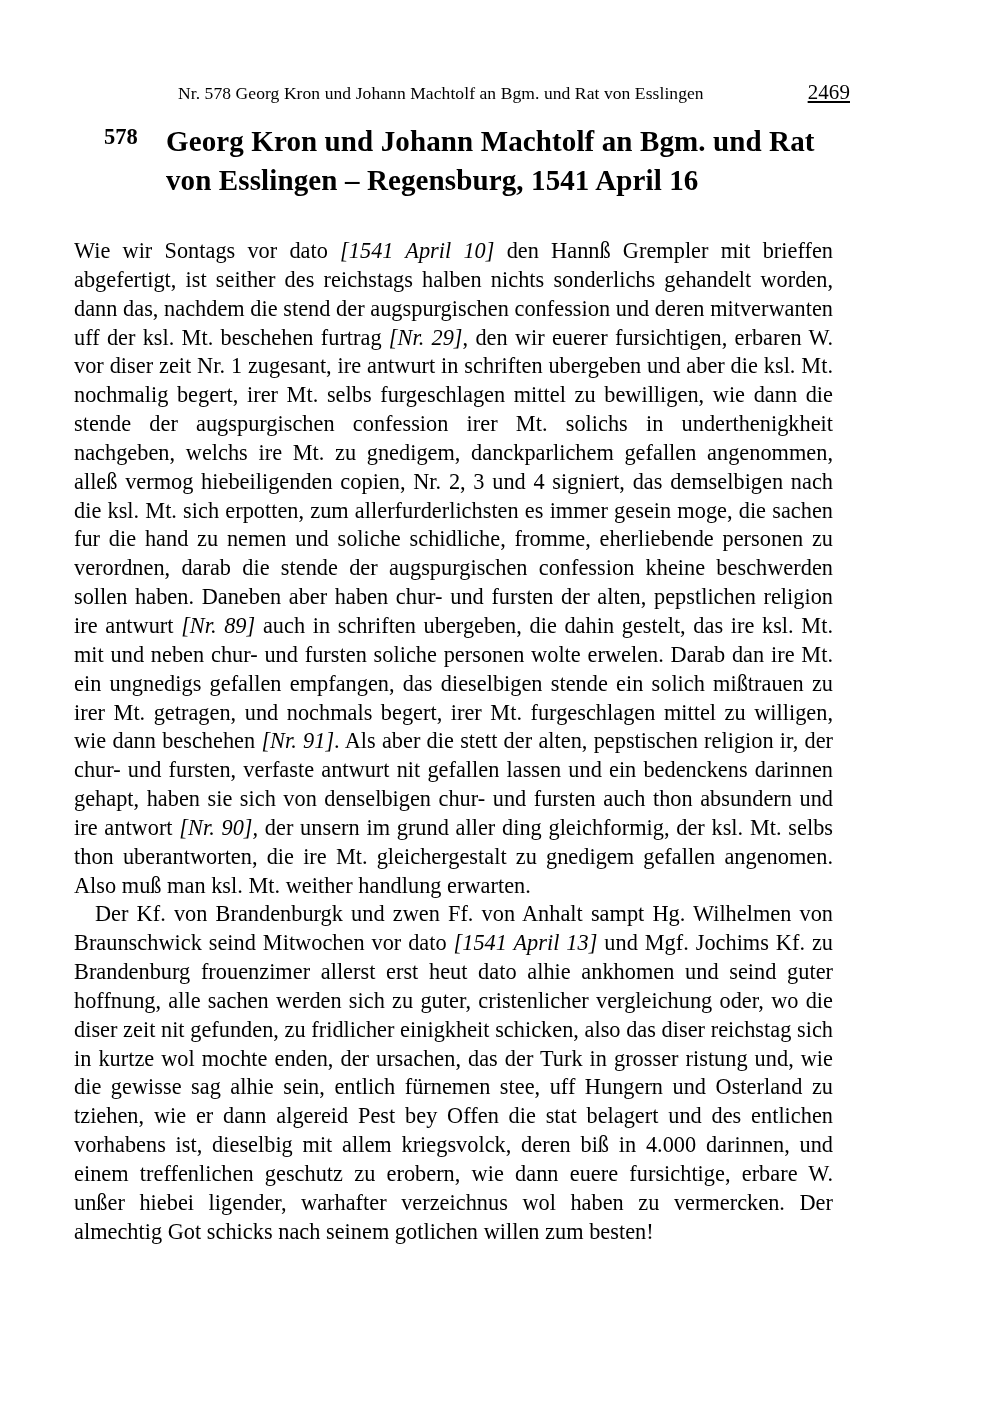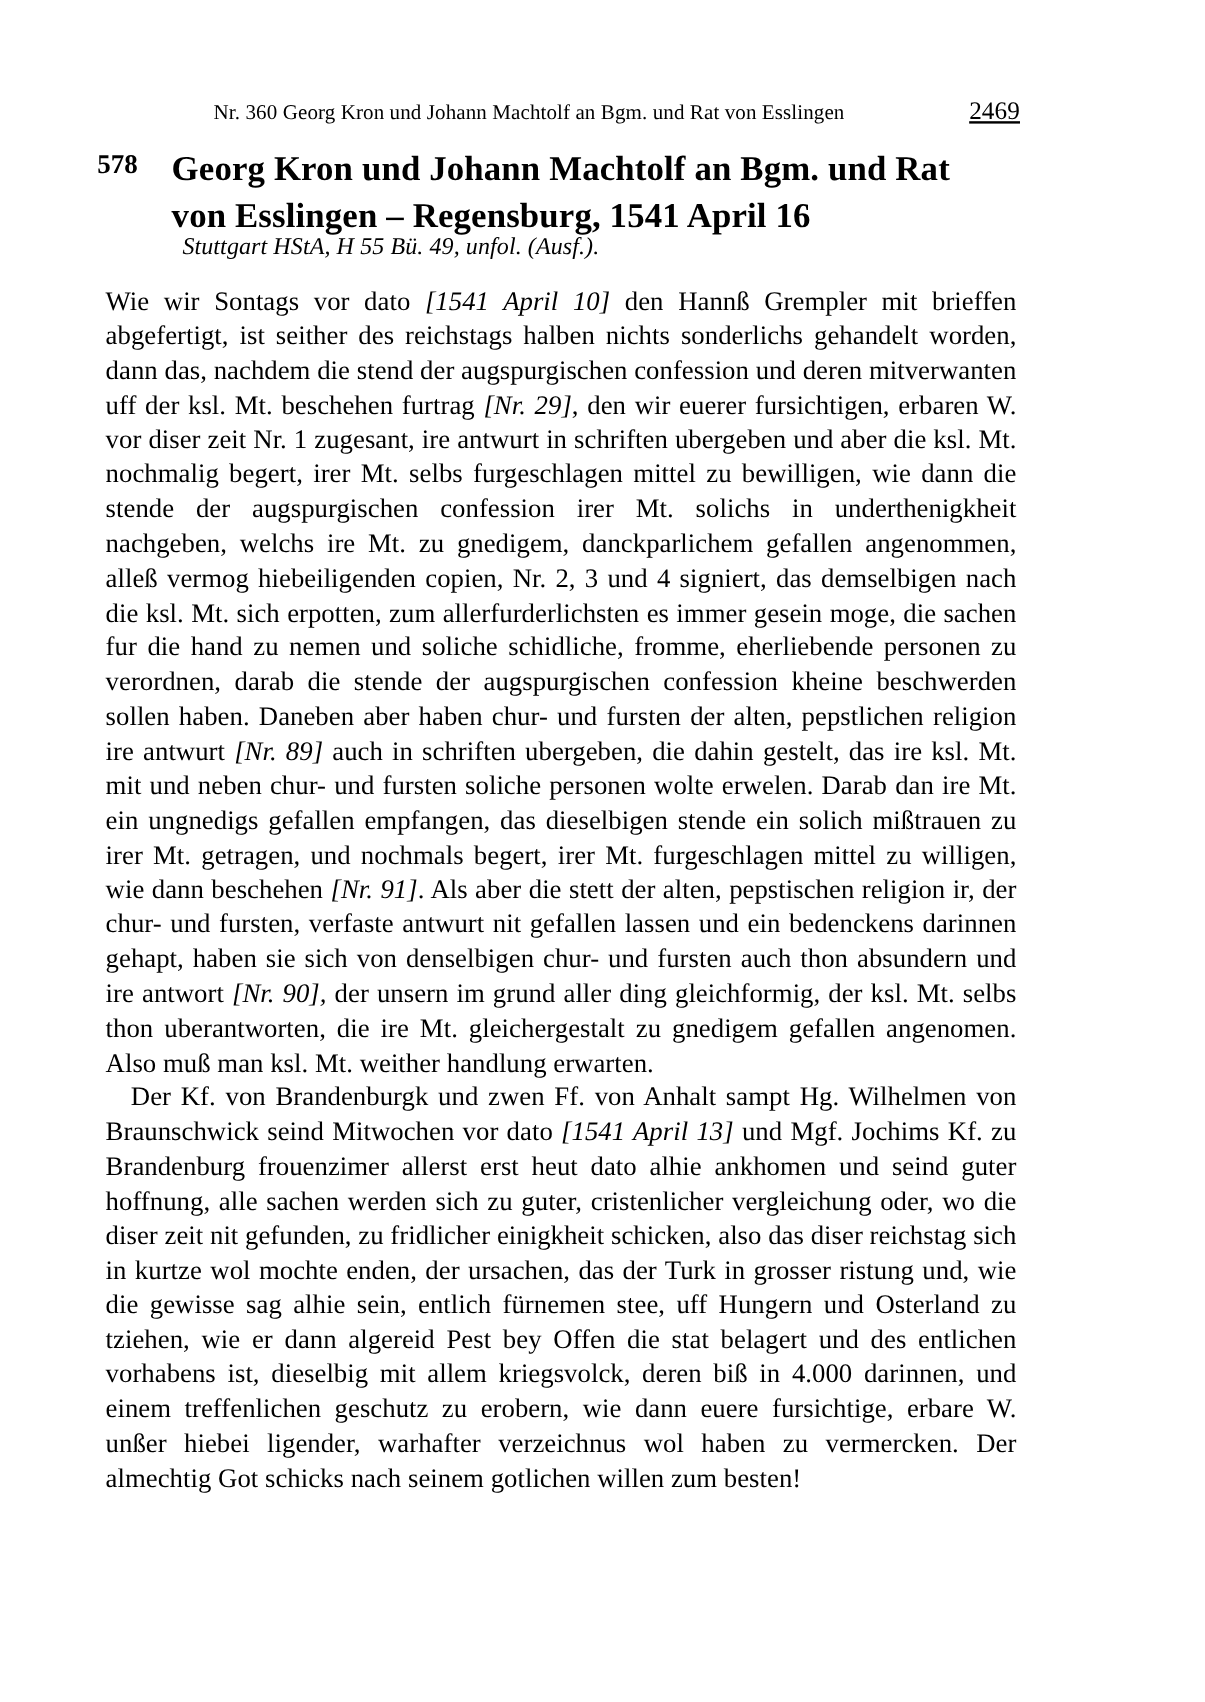--- a/index.html
+++ b/index.html
@@ -40,21 +40,21 @@
   }
   .running-header .rh-folio {
     font-size: 21px;
     padding-left: 26px;
     text-decoration: underline;
   }
 
   
   .doc-heading {
     position: absolute;
-    left: 81px;
+    left: 104px;
     top: 122px;
     width: 760px;
     display: flex;
     align-items: flex-start;
   }
   .doc-heading .doc-number {
     flex: 0 0 auto;
     width: 62px;
     font-weight: bold;
     font-size: 22.5px;
@@ -75,21 +75,21 @@
     top: 193px;
     font-style: italic;
     font-size: 20px;
     line-height: 1.3;
     letter-spacing: 0.004em;
   }
 
   
   .doc-body {
     position: absolute;
-    left: 88px;
+    left: 74px;
     top: 237px;
     width: 759px;
     font-size: 22.3px;
     line-height: 28.85px;
     text-align: justify;
     text-justify: inter-word;
     hyphens: manual;
     letter-spacing: 0.001em;
   }
   .doc-body p {
@@ -102,30 +102,29 @@
   .doc-body i, .doc-body em {
     font-style: italic;
   }
 </style>
 </head>
 <body>
 
 <div class="page">
 
   <div class="running-header">
-    <span class="rh-title">Nr. 360 Georg Kron und Johann Machtolf an Bgm. und Rat von Esslingen</span>
+    <span class="rh-title">Nr. 578 Georg Kron und Johann Machtolf an Bgm. und Rat von Esslingen</span>
     <span class="rh-folio">2469</span>
   </div>
 
   <div class="doc-heading">
     <div class="doc-number">578</div>
     <div class="doc-title">Georg Kron und Johann Machtolf an Bgm. und Rat von Esslingen – Regensburg, 1541 April 16</div>
   </div>
 
-  <div class="doc-source">Stuttgart HStA, H 55 Bü. 49, unfol. (Ausf.).</div>
 
   <div class="doc-body">
 
     <p><span>Wie wir Sontags vor dato </span><i>[1541 April 10]</i><span> den Hannß Grempler mit brieffen abgefertigt, ist seither des reichstags halben nichts sonderlichs gehandelt worden, dann das, nachdem die stend der augspurgischen confession und deren mitverwanten uff der ksl. Mt. beschehen furtrag </span><i>[Nr. 29]</i><span>, den wir euerer fursichtigen, erbaren W. vor diser zeit Nr. 1 zugesant, ire antwurt in schriften ubergeben und aber die ksl. Mt. nochmalig begert, irer Mt. selbs furgeschlagen mittel zu bewilligen, wie dann die stende der augspurgischen confession irer Mt. solichs in underthenigkheit nachgeben, welchs ire Mt. zu gnedigem, danckparlichem gefallen angenommen, alleß vermog hiebeiligenden copien, Nr. 2, 3 und 4 signiert, das demselbigen nach die ksl. Mt. sich erpotten, zum allerfurderlichsten es immer gesein moge, die sachen fur die hand zu nemen und soliche schidliche, fromme, eherliebende personen zu verordnen, darab die stende der augspurgischen confession kheine beschwerden sollen haben. Daneben aber haben chur- und fursten der alten, pepstlichen religion ire antwurt </span><i>[Nr. 89]</i><span> auch in schriften ubergeben, die dahin gestelt, das ire ksl. Mt. mit und neben chur- und fursten soliche personen wolte erwelen. Darab dan ire Mt. ein ungnedigs gefallen empfangen, das dieselbigen stende ein solich mißtrauen zu irer Mt. getragen, und nochmals begert, irer Mt. furgeschlagen mittel zu willigen, wie dann beschehen </span><i>[Nr. 91]</i><span>. Als aber die stett der alten, pepstischen religion ir, der chur- und fursten, verfaste antwurt nit gefallen lassen und ein bedenckens darinnen gehapt, haben sie sich von denselbigen chur- und fursten auch thon absundern und ire antwort </span><i>[Nr. 90],</i><span> der unsern im grund aller ding gleichformig, der ksl. Mt. selbs thon uberantworten, die ire Mt. gleichergestalt zu gnedigem gefallen angenomen. Also muß man ksl. Mt. weither handlung erwarten.</span></p>
 
     <p class="indented"><span>Der Kf. von Brandenburgk und zwen Ff. von Anhalt sampt Hg. Wilhelmen von Braunschwick seind Mitwochen vor dato </span><i>[1541 April 13]</i><span> und Mgf. Jochims Kf. zu Brandenburg frouenzimer allerst erst heut dato alhie ankhomen und seind guter hoffnung, alle sachen werden sich zu guter, cristenlicher vergleichung oder, wo die diser zeit nit gefunden, zu fridlicher einigkheit schicken, also das diser reichstag sich in kurtze wol mochte enden, der ursachen, das der Turk in grosser ristung und, wie die gewisse sag alhie sein, entlich fürnemen stee, uff Hungern und Osterland zu tziehen, wie er dann algereid Pest bey Offen die stat belagert und des entlichen vorhabens ist, dieselbig mit allem kriegsvolck, deren biß in 4.000 darinnen, und einem treffenlichen geschutz zu erobern, wie dann euere fursichtige, erbare W. unßer hiebei ligender, warhafter verzeichnus wol haben zu vermercken. Der almechtig Got schicks nach seinem gotlichen willen zum besten!</span></p>
 
   </div>
 
 </div>

